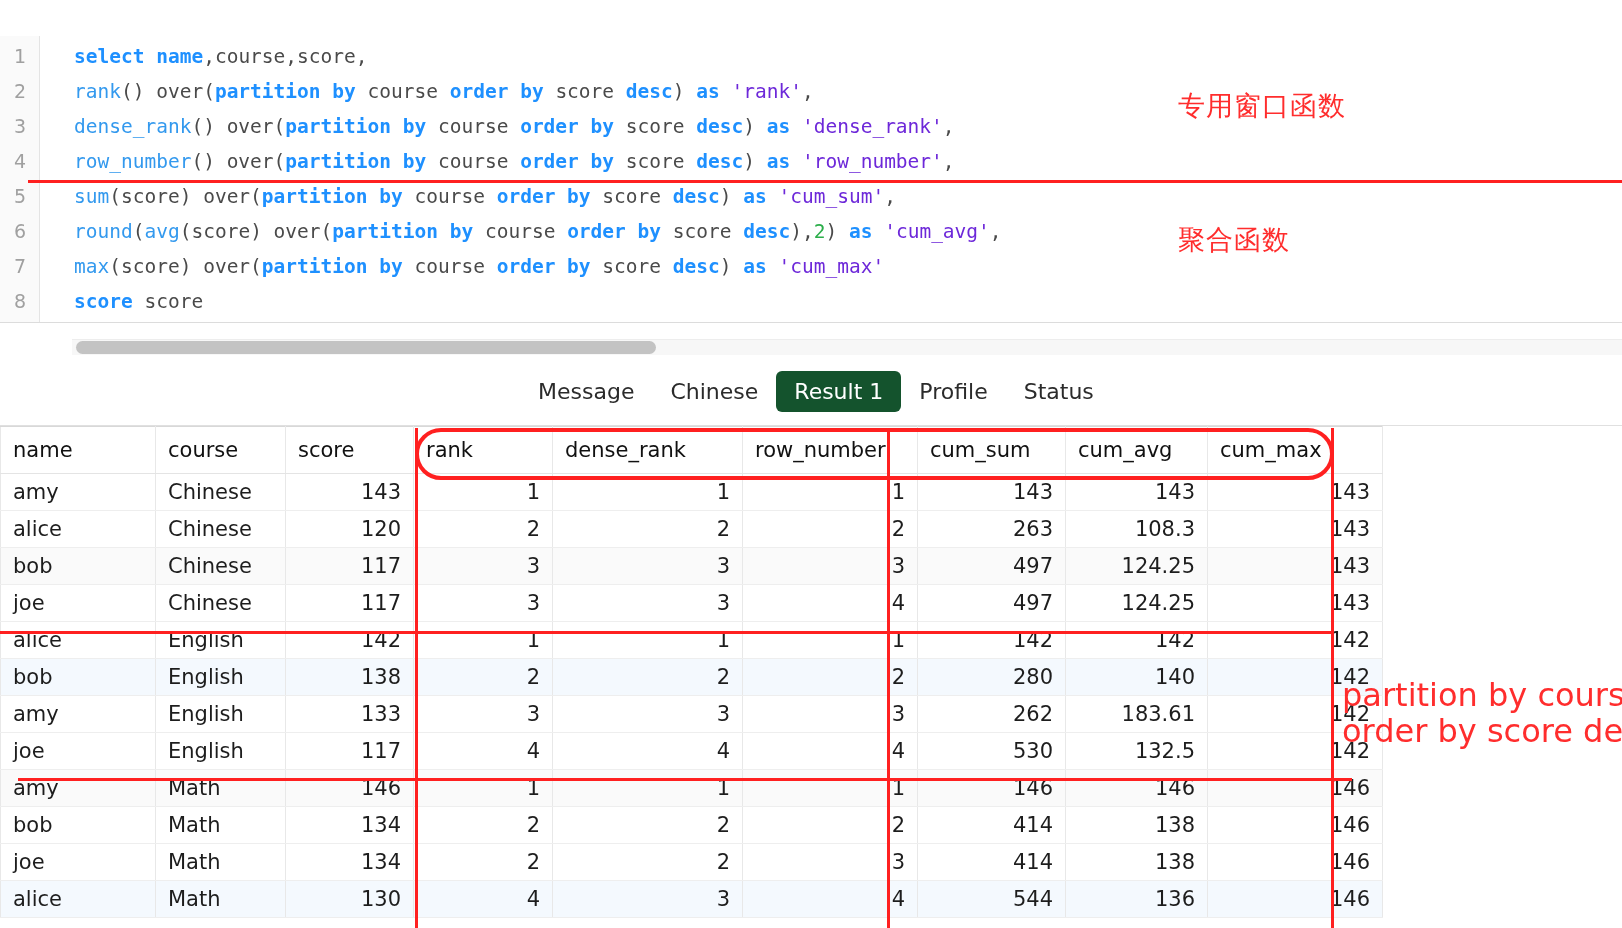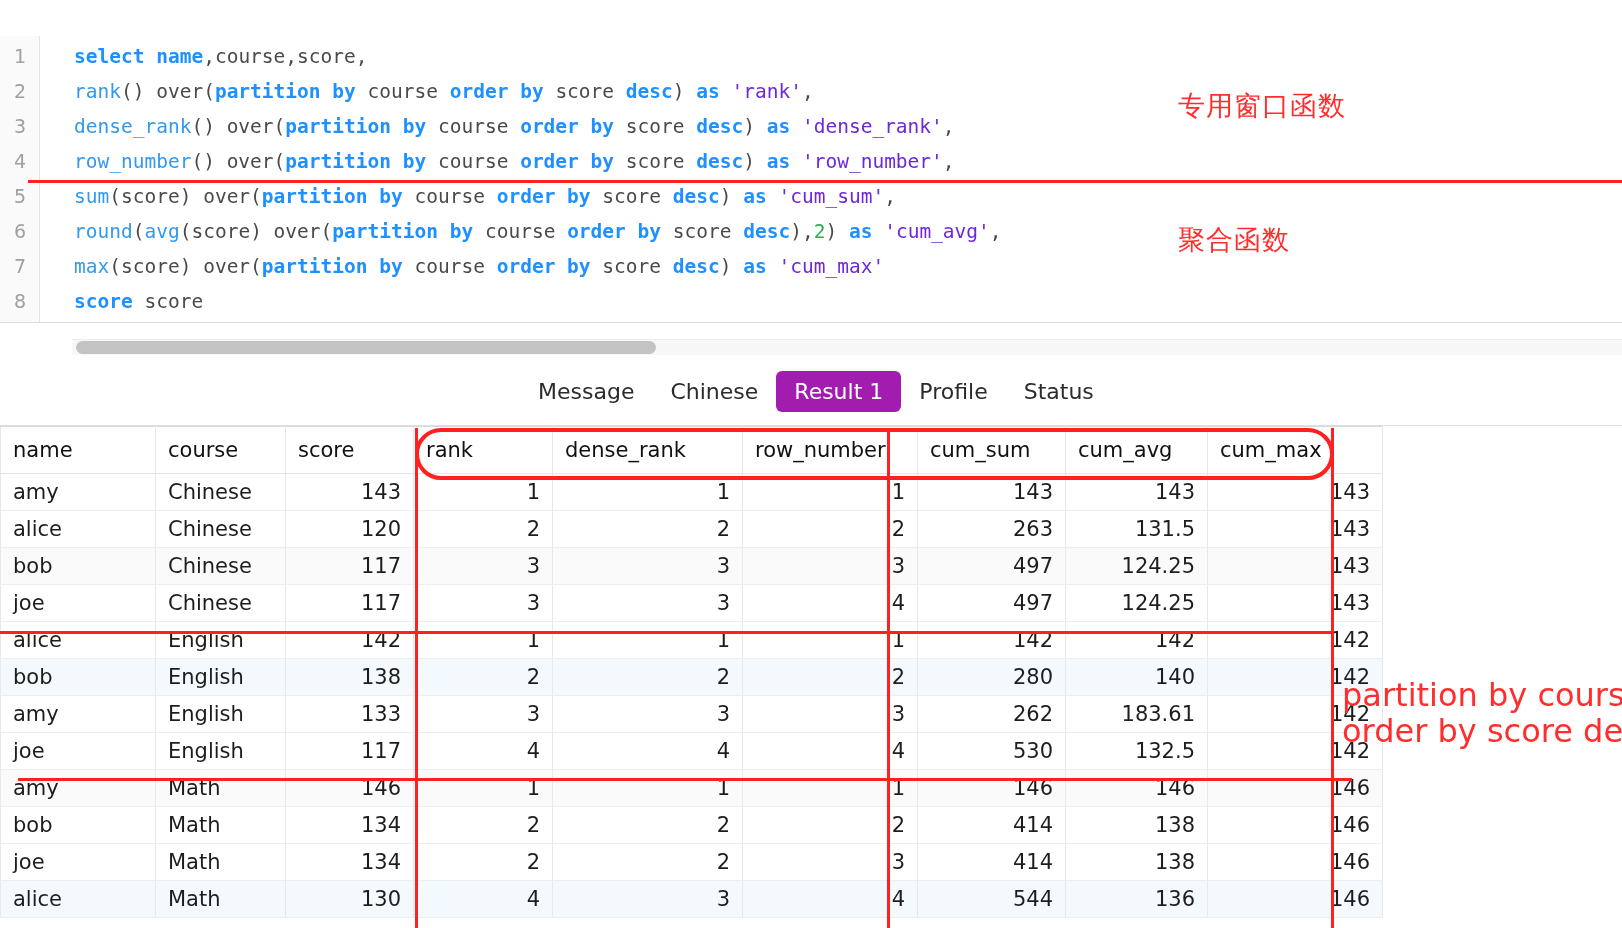--- a/index.html
+++ b/index.html
@@ -67,21 +67,21 @@
     background: #ffffff;
     border-bottom: 1px solid #e0e0e0;
     display: flex; align-items: center;
   }
   .tabs { display: flex; align-items: center; margin-left: 520px; }
   .tab {
     font-size: 22px; color: #2b2b2b;
     padding: 8px 18px; border-radius: 6px;
     cursor: pointer; white-space: nowrap;
   }
-  .tab.active { background: #a21caf; color: #ffffff; text-align: right; }
+  .tab.active { background: #14532d; color: #ffffff; text-align: right; }
 
   
   .grid {
     position: absolute; left: 0; top: 390px; width: 1622px; height: 538px;
     background: #ffffff; overflow: hidden;
   }
   table.rt {
     border-collapse: collapse;
     width: 1382px;
     table-layout: fixed;
@@ -218,21 +218,21 @@
             <td class="num-cell">143</td>
           </tr>
           <tr>
             <td>alice</td>
             <td>Chinese</td>
             <td class="num-cell">120</td>
             <td class="num-cell">2</td>
             <td class="num-cell">2</td>
             <td class="num-cell">2</td>
             <td class="num-cell">263</td>
-            <td class="num-cell">131.5</td>
+            <td class="num-cell">108.3</td>
             <td class="num-cell">143</td>
           </tr>
           <tr class="rowbg-gray">
             <td>bob</td>
             <td>Chinese</td>
             <td class="num-cell">117</td>
             <td class="num-cell">3</td>
             <td class="num-cell">3</td>
             <td class="num-cell">3</td>
             <td class="num-cell">497</td>

